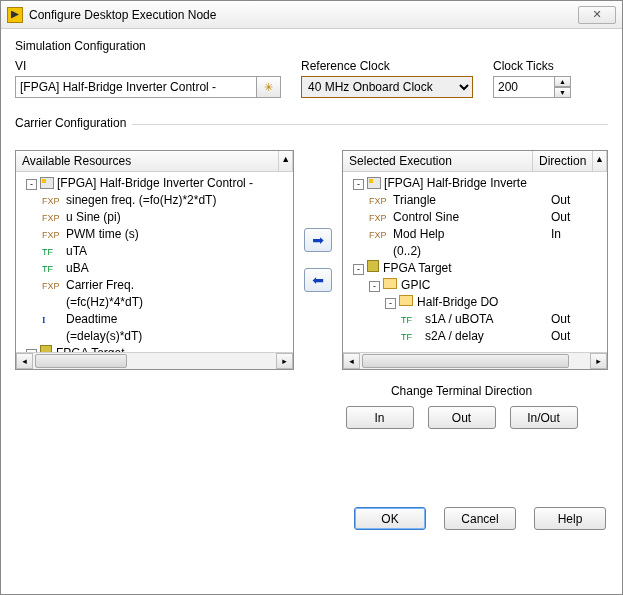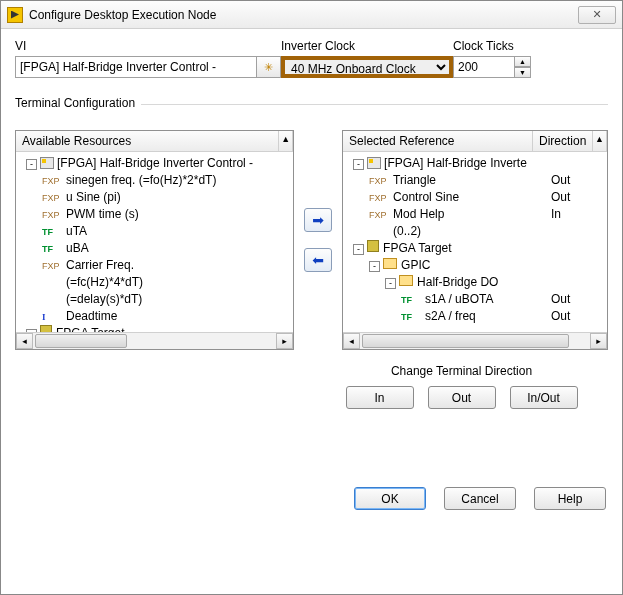--- a/index.html
+++ b/index.html
@@ -50,20 +50,21 @@
   }
   .content {
     padding: 10px 14px 14px 14px;
   }
   .group-label {
     font-size: 12px;
     margin-bottom: 6px;
   }
   .sim-row {
     display: flex;
+    gap: 20px;
     margin-bottom: 18px;
   }
   .field { display: flex; flex-direction: column; }
   .field-label { margin-bottom: 3px; }
   .vi-combo {
     display: flex;
   }
   .vi-input {
     width: 242px;
     height: 22px;
@@ -77,21 +78,21 @@
     width: 24px; height: 22px;
     border: 1px solid #a0a0a0;
     border-left: none;
     background: linear-gradient(#fefefe,#e8e8e8);
     display: flex; align-items: center; justify-content: center;
     cursor: pointer;
     font-size: 11px;
   }
   select {
     height: 22px;
-    border: 4px solid #a16207;
+    border: 1px solid #a16207;
     font-family: inherit;
     font-size: 12px;
     padding: 1px 2px;
   }
   .refclock select { width: 172px; }
   .clockticks-box {
     display: flex;
   }
   .clockticks-input {
     width: 62px; height: 22px;
@@ -191,21 +192,21 @@
   .node-icon.vi::after{content:"";position:absolute;left:1px;top:1px;width:4px;height:4px;background:#f5c400;}
   .badge {
     display: inline-block;
     min-width: 20px;
     text-align: left;
     font-size: 9px;
     margin-right: 4px;
     font-weight: normal;
   }
   .badge.fxp { color: #a07030; }
-  .badge.tf { color: #009030; font-weight: bold; }
+  .badge.tf { color: #009030; font-weight: normal; }
   .badge.i { color: #2040d0; font-weight: bold; font-family: serif;}
   .folder-icon {
     display:inline-block;width:14px;height:11px;background:#ffe08a;border:1px solid #c09020;margin-right:4px;
   }
   .chip-icon {
     display:inline-block;width:12px;height:12px;background:#d4c040;border:1px solid #908020;margin-right:4px;
   }
   .tree-row .dir-col {
     width: 60px;
     padding-left: 4px;
@@ -286,50 +287,51 @@
 <body>
 
 <div class="titlebar">
   <div class="titlebar-icon"></div>
   <div class="titlebar-text">Configure Desktop Execution Node</div>
   <div class="titlebar-close">✕</div>
 </div>
 
 <div class="content">
 
+  <div class="group-label">Simulation Configuration</div>
   <div class="sim-row">
     <div class="field">
       <div class="field-label">VI</div>
       <div class="vi-combo">
         <input class="vi-input" value="[FPGA] Half-Bridge Inverter Control -" style="">
         <div class="vi-btn">
           <span style="color:#c08000;">✳</span>
         </div>
       </div>
     </div>
     <div class="field refclock">
-      <div class="field-label">Inverter Clock</div>
+      <div class="field-label">Reference Clock</div>
       <select>
         <option>40 MHz Onboard Clock</option>
       </select>
     </div>
     <div class="field">
       <div class="field-label">Clock Ticks</div>
       <div class="clockticks-box">
         <input class="clockticks-input" value="200" style="">
         <div class="spinner">
           <button>▲</button>
           <button>▼</button>
         </div>
       </div>
     </div>
   </div>
 
   <div class="term-config">
-    <span class="term-label group-label">Terminal Configuration</span>
+    <span class="term-label group-label">Carrier Configuration</span>
     <div class="panels">
 
       <div class="treebox" style="flex:1.05">
         <div class="tree-header">
           <div class="tree-header-cell main">Available Resources</div>
           <div class="tree-header-cell arrow">▲</div>
         </div>
         <div class="tree-body" id="avail-body">
             <div class="tree-row">
               <div class="main-col"><span class="indent" style="width: 6px;"></span><span class="tree-toggle">-</span><span class="node-icon vi"></span><span>[FPGA] Half-Bridge Inverter Control -</span></div>
@@ -349,24 +351,24 @@
             <div class="tree-row">
               <div class="main-col"><span class="indent" style="width: 22px;"></span><span class="badge tf">TF</span><span>uBA</span></div>
             </div>
             <div class="tree-row">
               <div class="main-col"><span class="indent" style="width: 22px;"></span><span class="badge fxp">FXP</span><span>Carrier Freq.</span></div>
             </div>
             <div class="tree-row">
               <div class="main-col"><span class="indent" style="width: 22px;"></span><span class="badge "></span><span>(=fc(Hz)*4*dT)</span></div>
             </div>
             <div class="tree-row">
+              <div class="main-col"><span class="indent" style="width: 22px;"></span><span class="badge i">I</span><span>Deadtime</span></div>
+            </div>
+            <div class="tree-row">
               <div class="main-col"><span class="indent" style="width: 22px;"></span><span class="badge "></span><span>(=delay(s)*dT)</span></div>
-            </div>
-            <div class="tree-row">
-              <div class="main-col"><span class="indent" style="width: 22px;"></span><span class="badge i">I</span><span>Deadtime</span></div>
             </div>
             <div class="tree-row">
               <div class="main-col"><span class="indent" style="width: 6px;"></span><span class="tree-toggle">-</span><span class="chip-icon"></span><span>FPGA Target</span></div>
             </div>
           </div>
         <div class="scroll-h">
           <div class="arrbtn">◂</div>
           <div class="track">
               <div class="thumb" style="width:38%"></div>
             </div>
@@ -378,21 +380,21 @@
         <div class="arrow-btn">
           <span>➡</span>
         </div>
         <div class="arrow-btn">
           <span>⬅</span>
         </div>
       </div>
 
       <div class="treebox" style="flex:1">
         <div class="tree-header">
-          <div class="tree-header-cell main">Selected Reference</div>
+          <div class="tree-header-cell main">Selected Execution</div>
           <div class="tree-header-cell dir">Direction</div>
           <div class="tree-header-cell arrow">▲</div>
         </div>
         <div class="tree-body" id="sel-body">
             <div class="tree-row">
               <div class="main-col"><span class="indent" style="width: 6px;"></span><span class="tree-toggle">-</span><span class="node-icon vi"></span><span>[FPGA] Half-Bridge Inverte</span></div>
               <div class="dir-col"></div>
             </div>
             <div class="tree-row">
               <div class="main-col"><span class="indent" style="width: 22px;"></span><span class="badge fxp">FXP</span><span>Triangle</span></div>
@@ -420,21 +422,21 @@
             </div>
             <div class="tree-row">
               <div class="main-col"><span class="indent" style="width: 38px;"></span><span class="tree-toggle">-</span><span class="folder-icon"></span><span>Half-Bridge DO</span></div>
               <div class="dir-col"></div>
             </div>
             <div class="tree-row">
               <div class="main-col"><span class="indent" style="width: 54px;"></span><span class="badge tf">TF</span><span>s1A / uBOTA</span></div>
               <div class="dir-col">Out</div>
             </div>
             <div class="tree-row">
-              <div class="main-col"><span class="indent" style="width: 54px;"></span><span class="badge tf">TF</span><span>s2A / freq</span></div>
+              <div class="main-col"><span class="indent" style="width: 54px;"></span><span class="badge tf">TF</span><span>s2A / delay</span></div>
               <div class="dir-col">Out</div>
             </div>
           </div>
         <div class="scroll-h">
           <div class="arrbtn">◂</div>
           <div class="track">
               <div class="thumb" style="width:90%"></div>
             </div>
           <div class="arrbtn">▸</div>
         </div>

